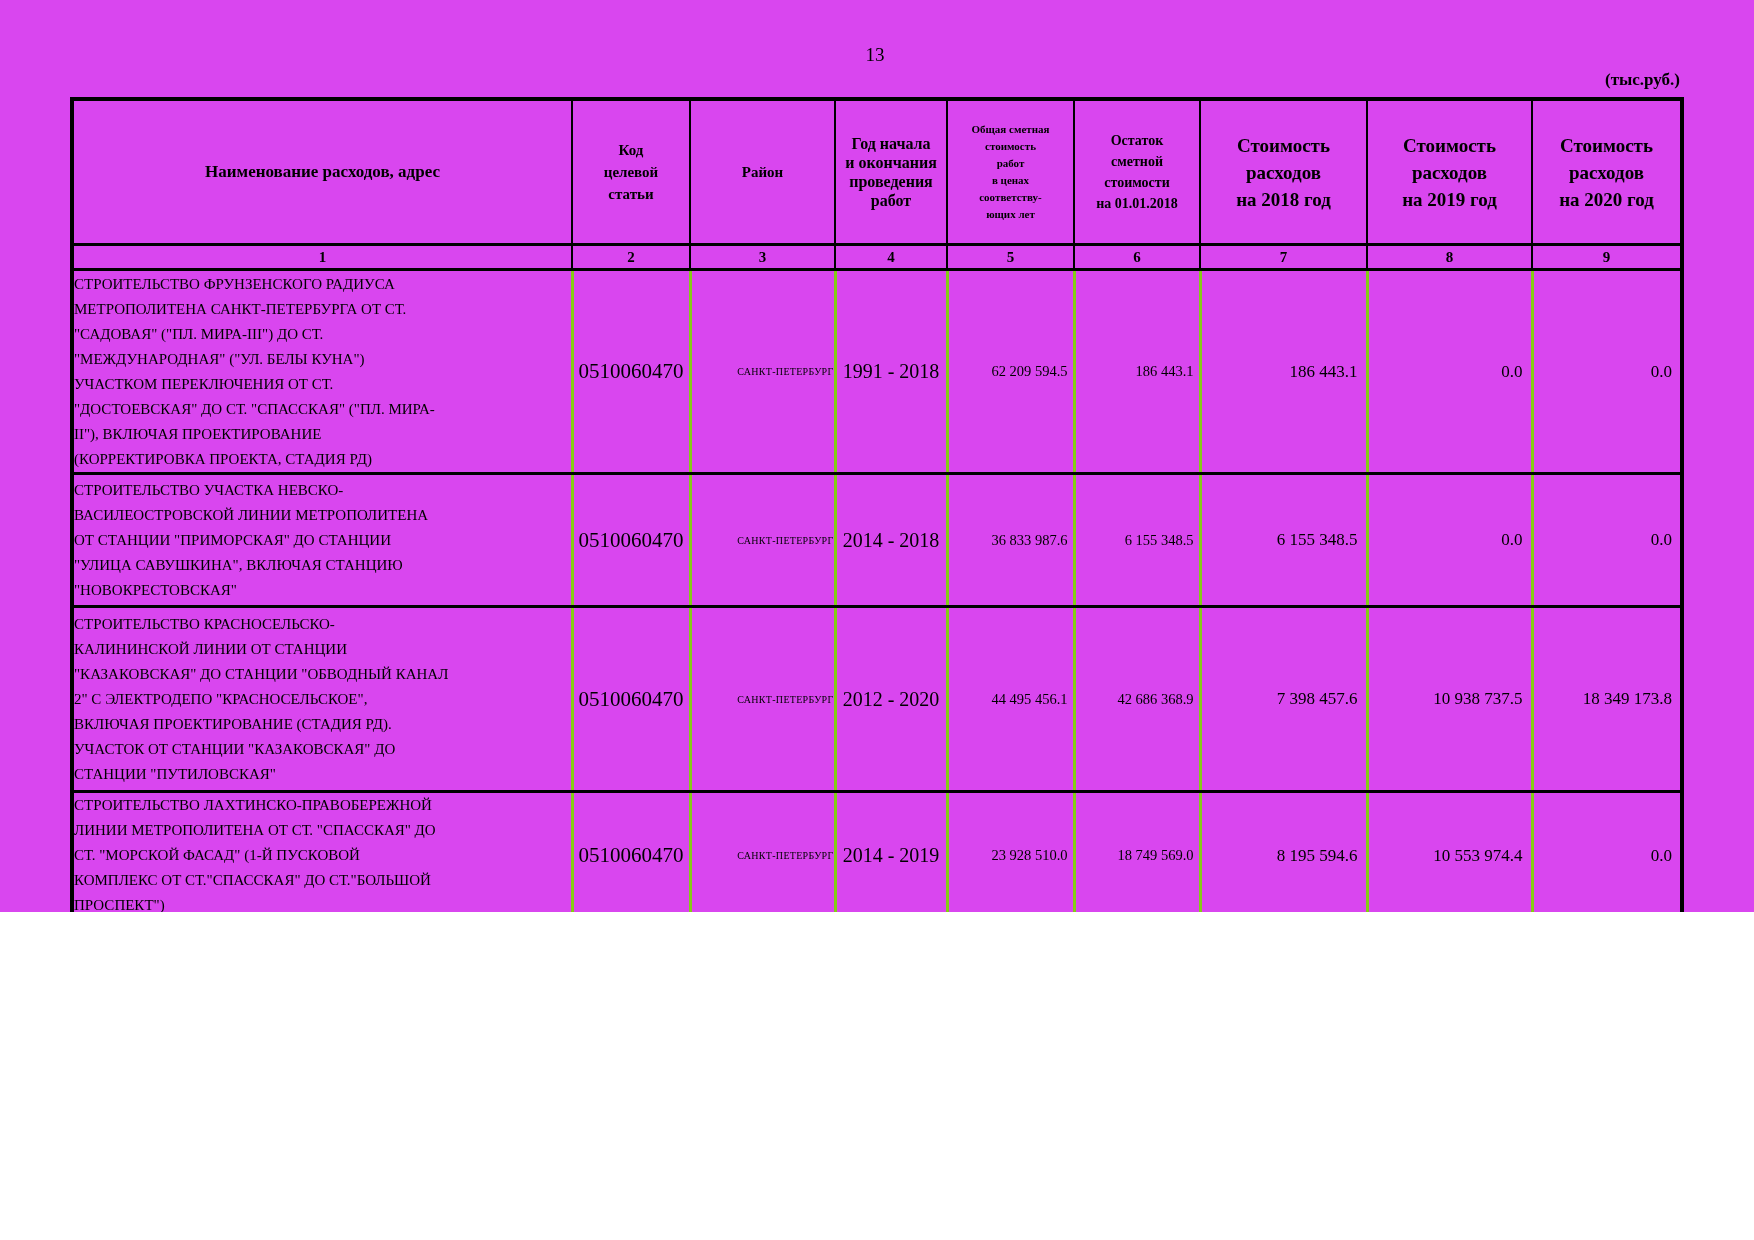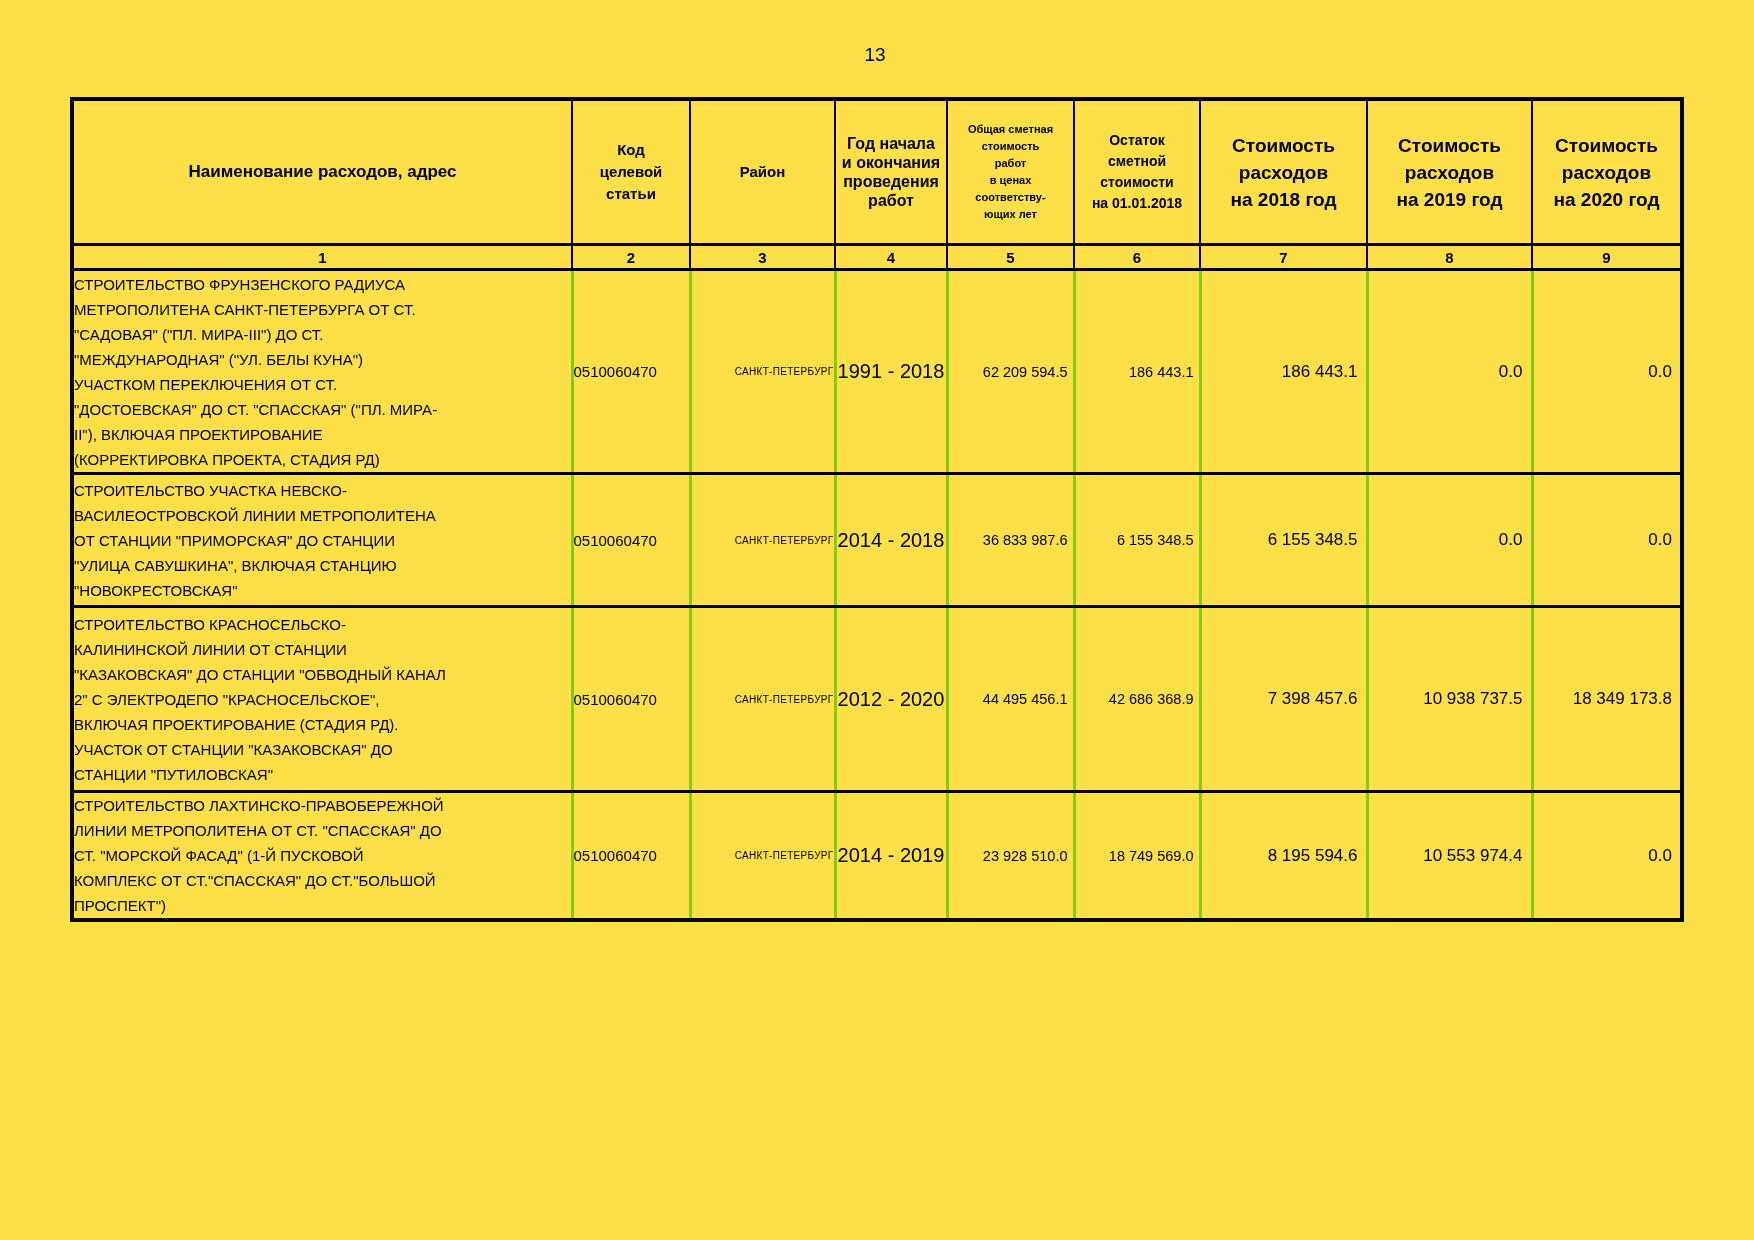--- a/index.html
+++ b/index.html
@@ -3,24 +3,24 @@
 <meta charset="utf-8">
 <style>
   html, body {
     margin: 0;
     padding: 0;
     background: #ffffff;
   }
   .page {
     position: relative;
     width: 1754px;
-    height: 1240px;
-    background: #fde047;
+    height: 912px;
+    background: #d946ef;
     color: #000000;
-    font-family: Liberation Sans, sans-serif;
+    font-family: Liberation Serif, serif;
     overflow: hidden;
   }
   .page-number {
     position: absolute;
     top: 44px;
     left: 70px;
     width: 1610px;
     text-align: center;
     font-size: 19px;
     line-height: 22px;
@@ -86,22 +86,22 @@
   tr.row-2 td { height: 182px; }
   tr.row-3 td { height: 123px; }
   td.c-name {
     font-size: 15px;
     line-height: 25px;
     text-align: left;
     padding: 0 3px;
     white-space: pre-line;
   }
   td.c-code {
-    font-size: 15px;
-    text-align: left;
+    font-size: 21px;
+    text-align: center;
   }
   td.c-district {
     font-size: 10px;
     letter-spacing: 0.3px;
     text-align: right;
   }
   td.c-years {
     font-size: 20px;
     text-align: center;
   }
@@ -116,20 +116,21 @@
     font-size: 17px;
     padding-right: 8px;
   }
 </style>
 </head>
 <body>
 
 <div class="page">
 
   <div class="page-number">13</div>
+  <div class="units-note">(тыс.руб.)</div>
 
   <table class="expenses">
     <colgroup>
       <col style="width:500px">
       <col style="width:118px">
       <col style="width:145px">
       <col style="width:112px">
       <col style="width:127px">
       <col style="width:126px">
       <col style="width:167px">

